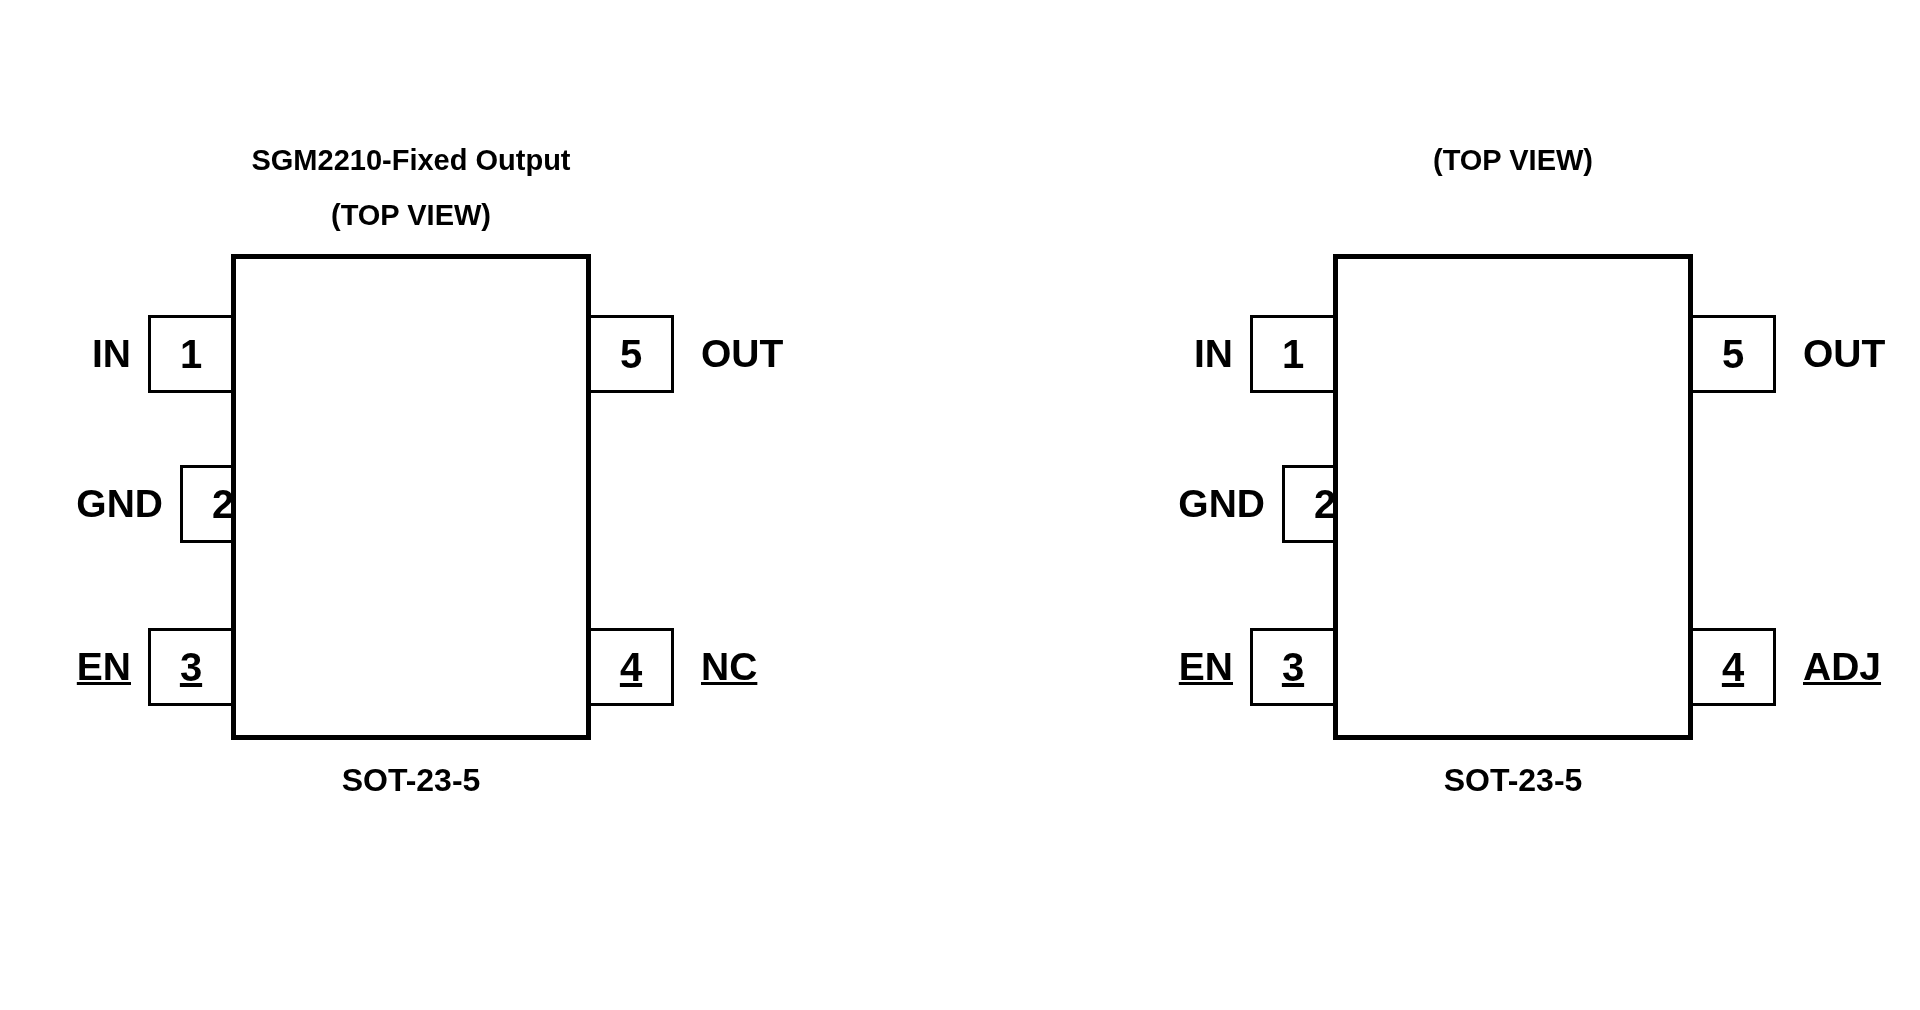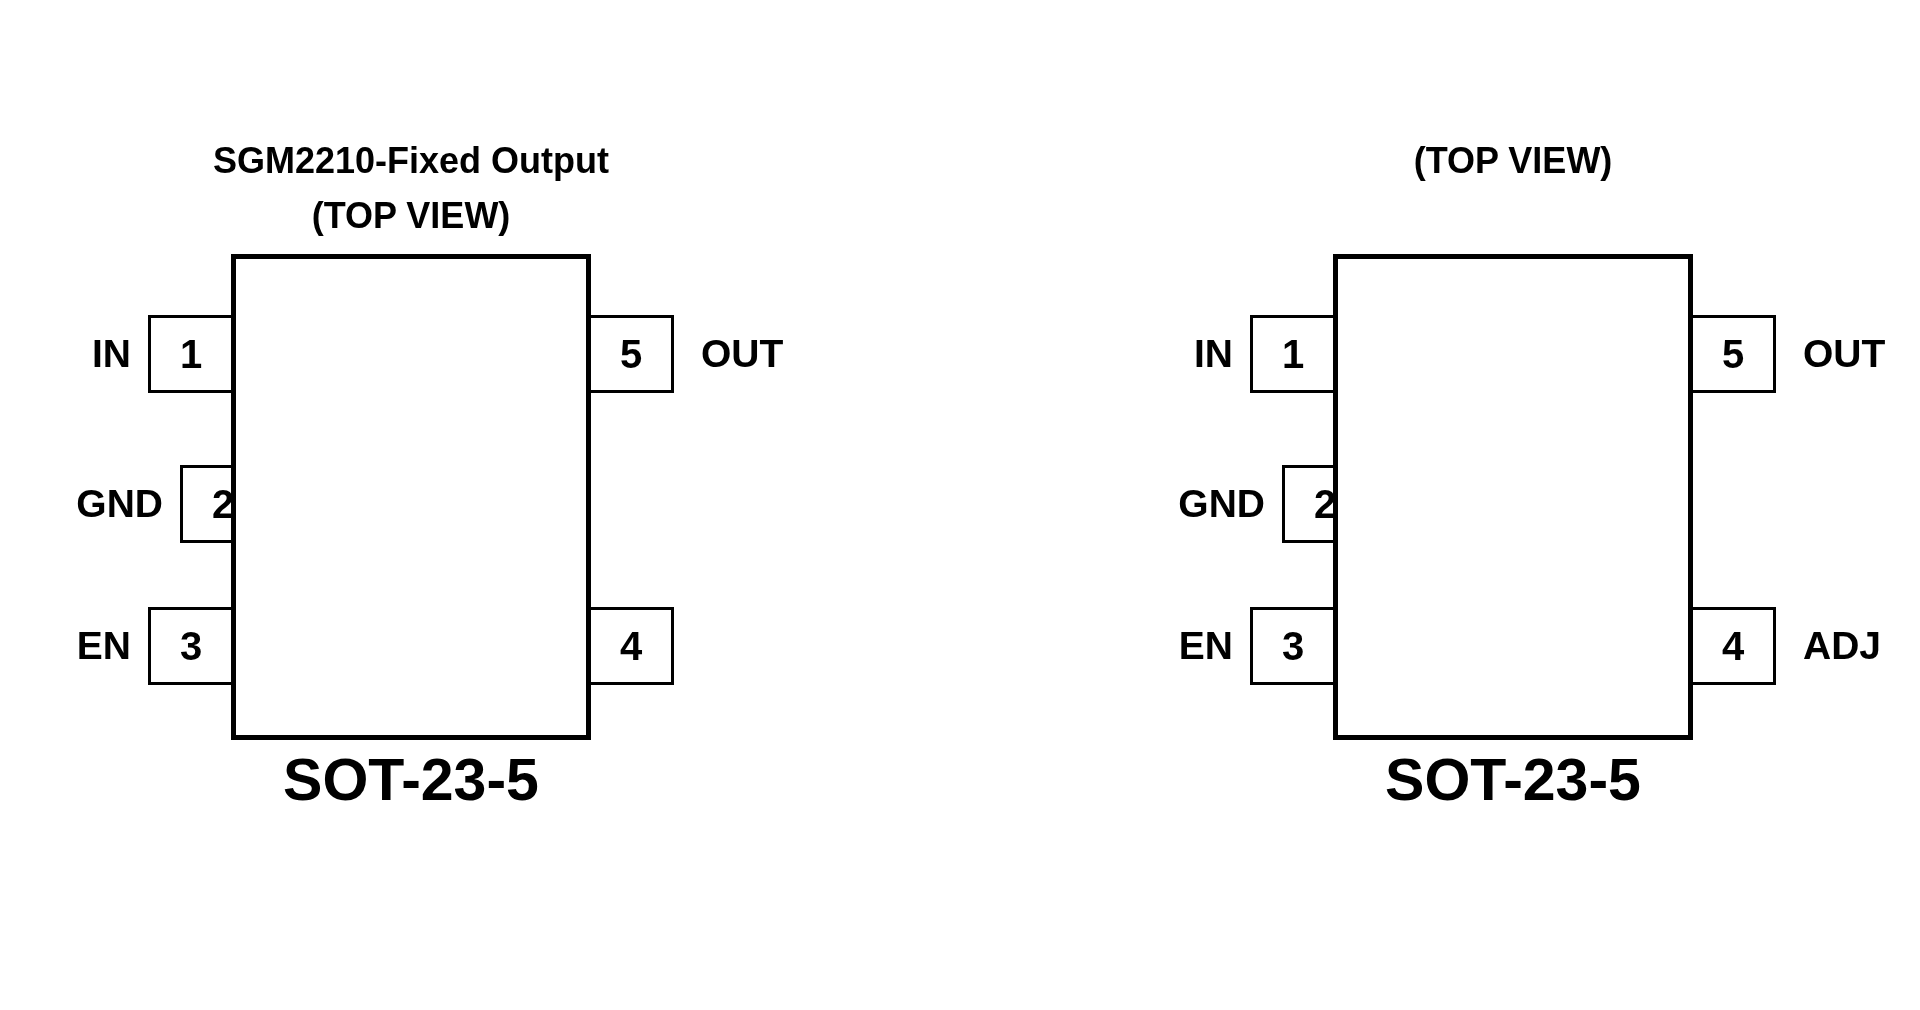--- a/index.html
+++ b/index.html
@@ -22,21 +22,21 @@
     width: 780px;
     height: 1010px;
   }
   .diagram-title {
     position: absolute;
     top: 133px;
     left: 36px;
     width: 660px;
     text-align: center;
     font-weight: bold;
-    font-size: 36px;
+    font-size: 29px;
     line-height: 55px;
     white-space: nowrap;
   }
   .chip-body {
     position: absolute;
     left: 186px;
     top: 254px;
     width: 360px;
     height: 486px;
     border: 5px solid #000000;
@@ -55,21 +55,21 @@
     align-items: center;
     justify-content: center;
     font-weight: bold;
     font-size: 40px;
     z-index: 1;
   }
   .pin-box.side-left  { left: 103px; }
   .pin-box.side-right { left: 543px; }
   .pin-row1 { top: 315px; }
   .pin-row2 { top: 465px; margin-left: 32px; }
-  .pin-row3 { top: 607px; }
+  .pin-row3 { top: 628px; text-decoration: underline; }
   .pin-label {
     position: absolute;
     height: 78px;
     display: flex;
     align-items: center;
     font-weight: bold;
     font-size: 39px;
     z-index: 3;
     white-space: nowrap;
   }
@@ -84,21 +84,21 @@
     width: 122px;
     justify-content: flex-start;
   }
   .package-label {
     position: absolute;
     top: 753px;
     left: 36px;
     width: 660px;
     text-align: center;
     font-weight: bold;
-    font-size: 59px;
+    font-size: 32px;
     line-height: 55px;
   }
 </style>
 </head>
 <body>
 
 <div class="canvas">
 
   <section class="diagram" style="left:45px">
     <div class="diagram-title">
@@ -122,20 +122,21 @@
     </div>
 
     <div class="pin-box side-right pin-row1">
       <span>5</span>
     </div>
     <div class="pin-label side-right pin-row1">OUT</div>
 
     <div class="pin-box side-right pin-row3">
       <span>4</span>
     </div>
+    <div class="pin-label side-right pin-row3">NC</div>
 
     <div class="chip-body"></div>
 
     <div class="package-label">SOT-23-5</div>
   </section>
 
   <section class="diagram" style="left:1147px">
     <div class="diagram-title">
       <div>(TOP VIEW)</div>
     </div>

